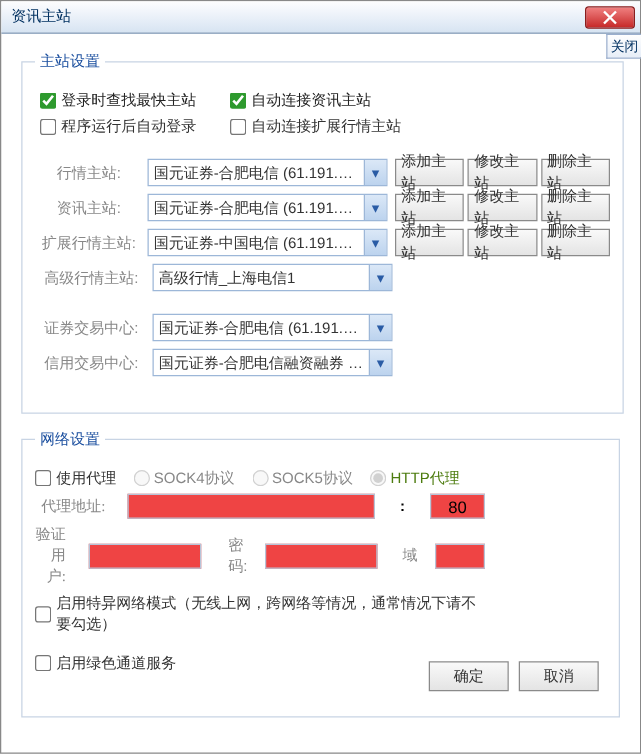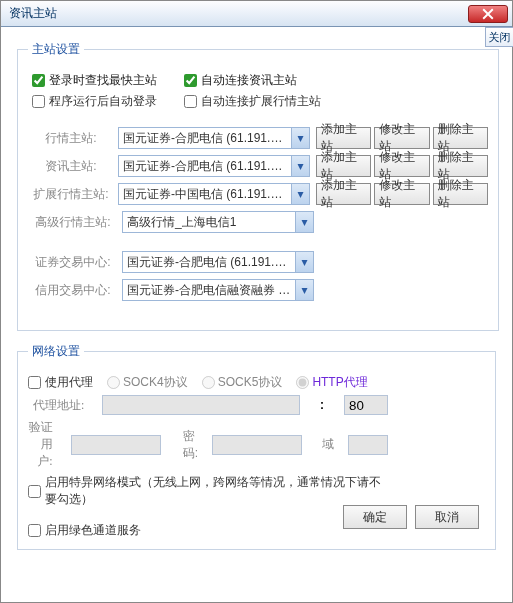--- a/index.html
+++ b/index.html
@@ -100,39 +100,40 @@
     background:linear-gradient(#f9f9f9,#e4e4e4);
     color:#333;
     display:flex; align-items:center; justify-content:center;
     font-size:12px;
   }
   .spacer { height: 8px;}
   
   .net-row { display:flex; align-items:center; gap:14px; margin:4px 0;}
   .radio { display:flex; align-items:center; gap:3px; color:#888;}
   .radio input { margin:0;}
-  .radio.active span { color:#6d28d9;}
+  .radio.active span { color:#4d7c0f;}
   .txt {
     border:1px solid #b6c4d8;
     height:20px;
-    background:#e5e5e5;
+    background:#ef4444;
     padding:0 4px;
+    text-align:center;
   }
   .net-lbl { color:#888; width:60px; text-align:right; margin-right:4px;font-family:Liberation Serif, serif;}
   .footer-btns {
     position:absolute;
     right:16px;
     bottom:20px;
     display:flex;
     flex-direction:row;
     gap:8px;
   }
   .footer-btns .btn { width:64px; height:24px;}
   fieldset.main { min-height:290px;}
-  fieldset.net { position:relative; padding-bottom:6px; min-height:150px;}
+  fieldset.net { position:relative; padding-bottom:30px; min-height:150px;}
   .net-left { width:360px;}
   .colon { padding:0 6px; font-weight:bold;}
 </style>
 </head>
 <body>
 
 <div class="titlebar">
   <span class="titlebar-title">资讯主站</span>
   <div class="titlebar-close">
     <svg viewBox="0 0 10 10">

